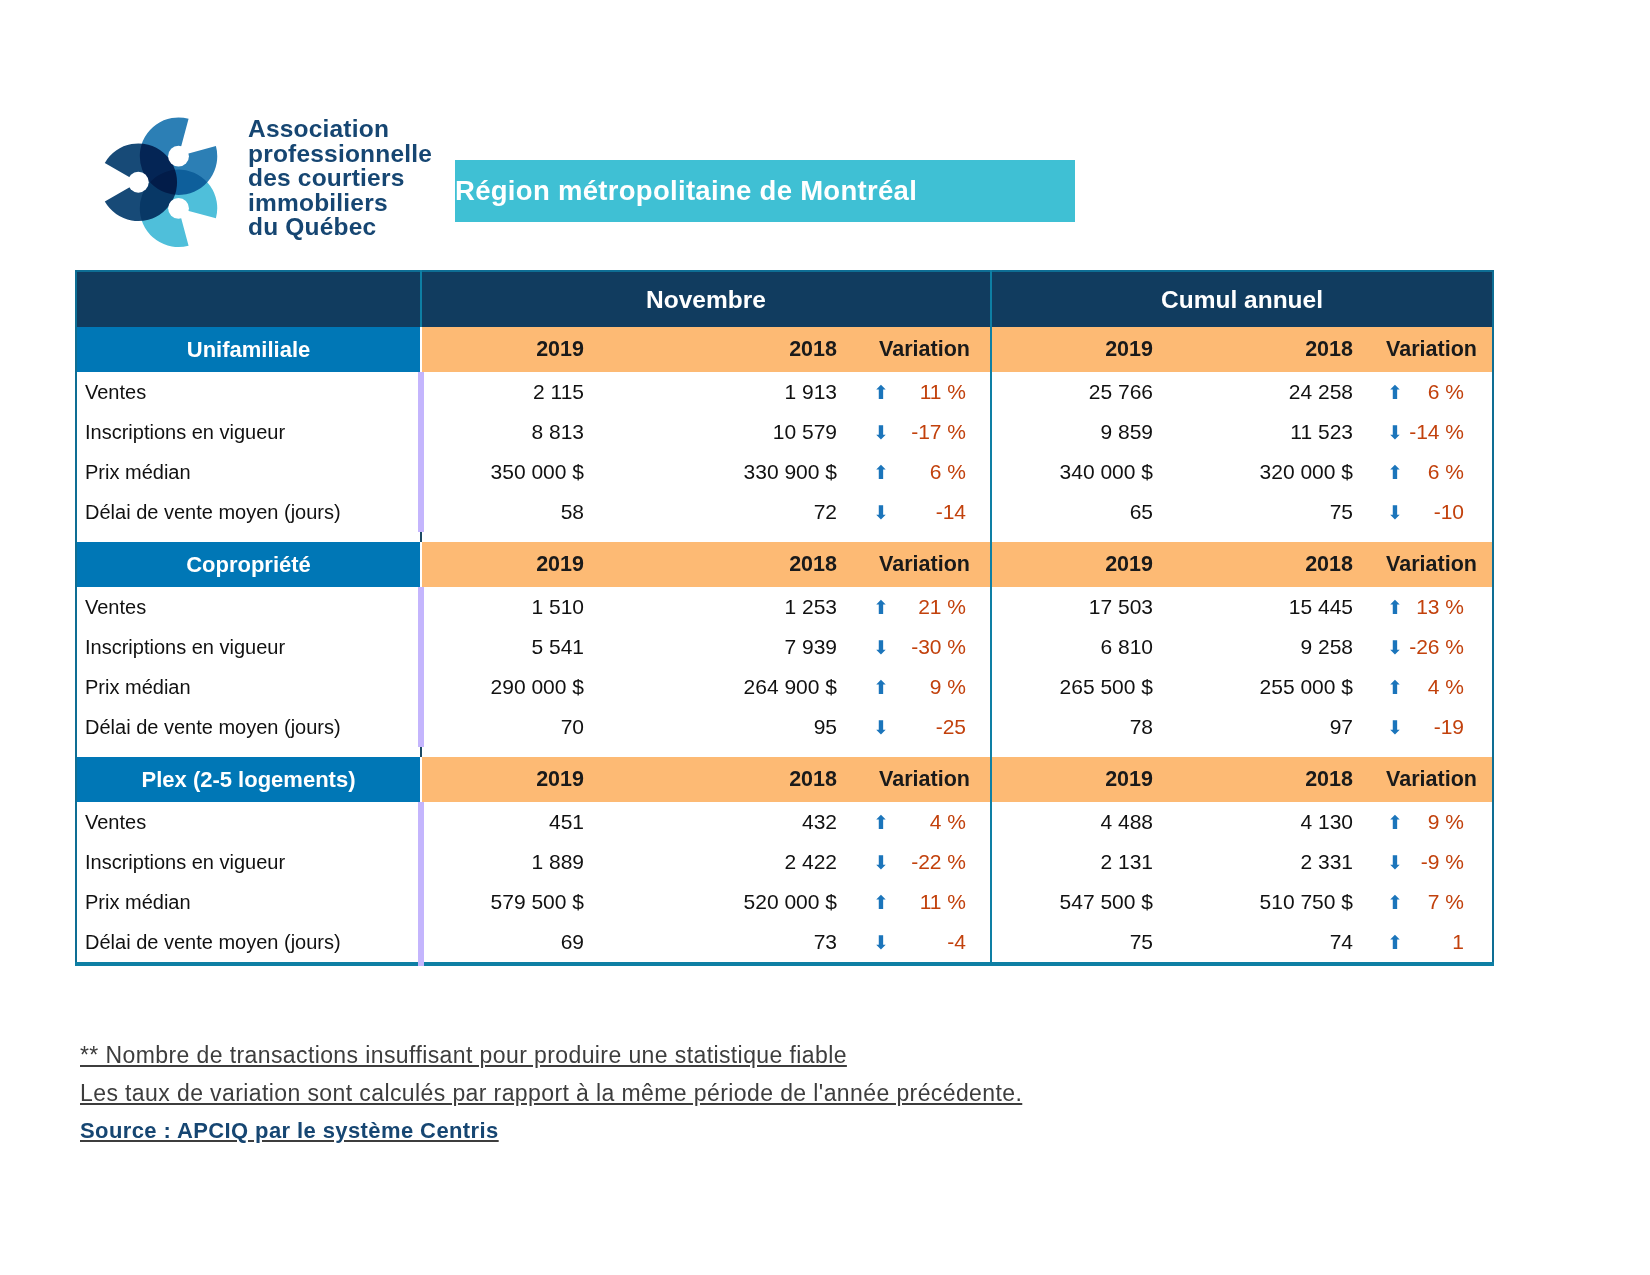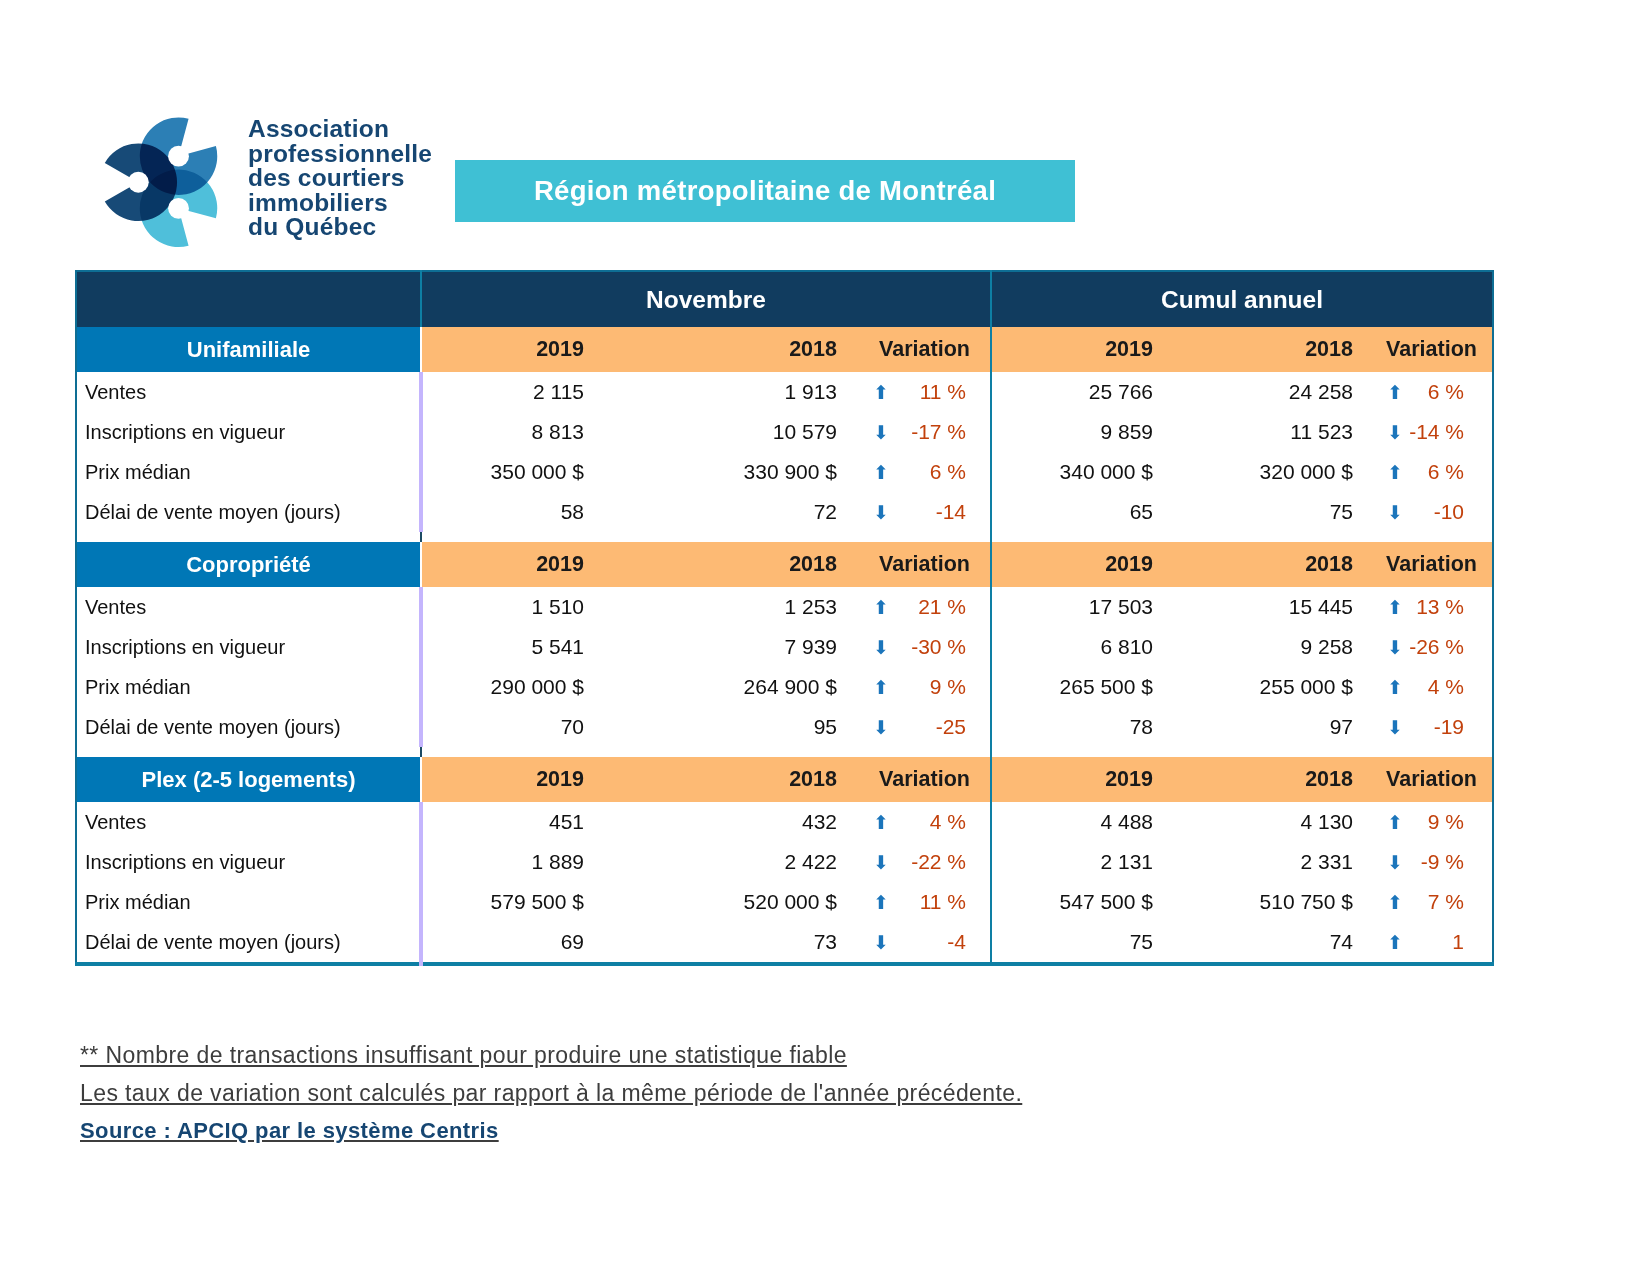--- a/index.html
+++ b/index.html
@@ -10,21 +10,21 @@
 
   
   .logo-mark { position:absolute; left:95px; top:110px; width:138px; height:143px; }
   .logo-text {
     position:absolute; left:248px; top:117px;
     color:#164672; font-weight:bold; font-size:24.5px; line-height:24.5px;
     letter-spacing:0.2px;
   }
   .banner {
     position:absolute; left:455px; top:160px; width:620px; height:62px;
-    background:#3FC0D4; color:#ffffff; display:flex; align-items:center; justify-content:center;
+    background:#3FC0D4; color:#ffffff; display:flex; align-items:center; 
     font-weight:bold; font-size:27.5px; letter-spacing:0.3px;
   }
 
   
   table.stats {
     position:absolute; left:75px; top:270px; width:1417px;
     border-collapse:collapse; table-layout:fixed;
     border:2px solid #0E6E94; border-bottom:4px solid #0E7FA4;
   }
   table.stats td { padding:0; overflow:hidden; white-space:nowrap; }
@@ -43,21 +43,21 @@
   }
   .sec-row .hy, .sec-row .hvar {
     background:#fdba74; color:#1a1a1a; font-weight:bold; font-size:21.5px;
   }
   .sec-row .hy  { text-align:right; }
   .sec-row .hvar{ text-align:center; }
 
   .data-row td { height:40px; font-size:21px; color:#111111; background:#ffffff; }
   .c-label {
     text-align:left; padding-left:8px !important; font-size:20px !important;
-    border-right:4px solid #c4b5fd;
+    border-right:6px solid #c4b5fd;
   }
   .c-y1  { text-align:right; padding-right:75px !important; }
   .c-y2  { text-align:right; padding-right:22px !important; }
   .c-cy1 { text-align:right; padding-right:28px !important; }
   .c-cy2 { text-align:right; padding-right:18px !important; }
 
   .varwrap {
     display:flex; align-items:center; justify-content:space-between;
     padding:0 24px 0 14px; height:100%;
   }

